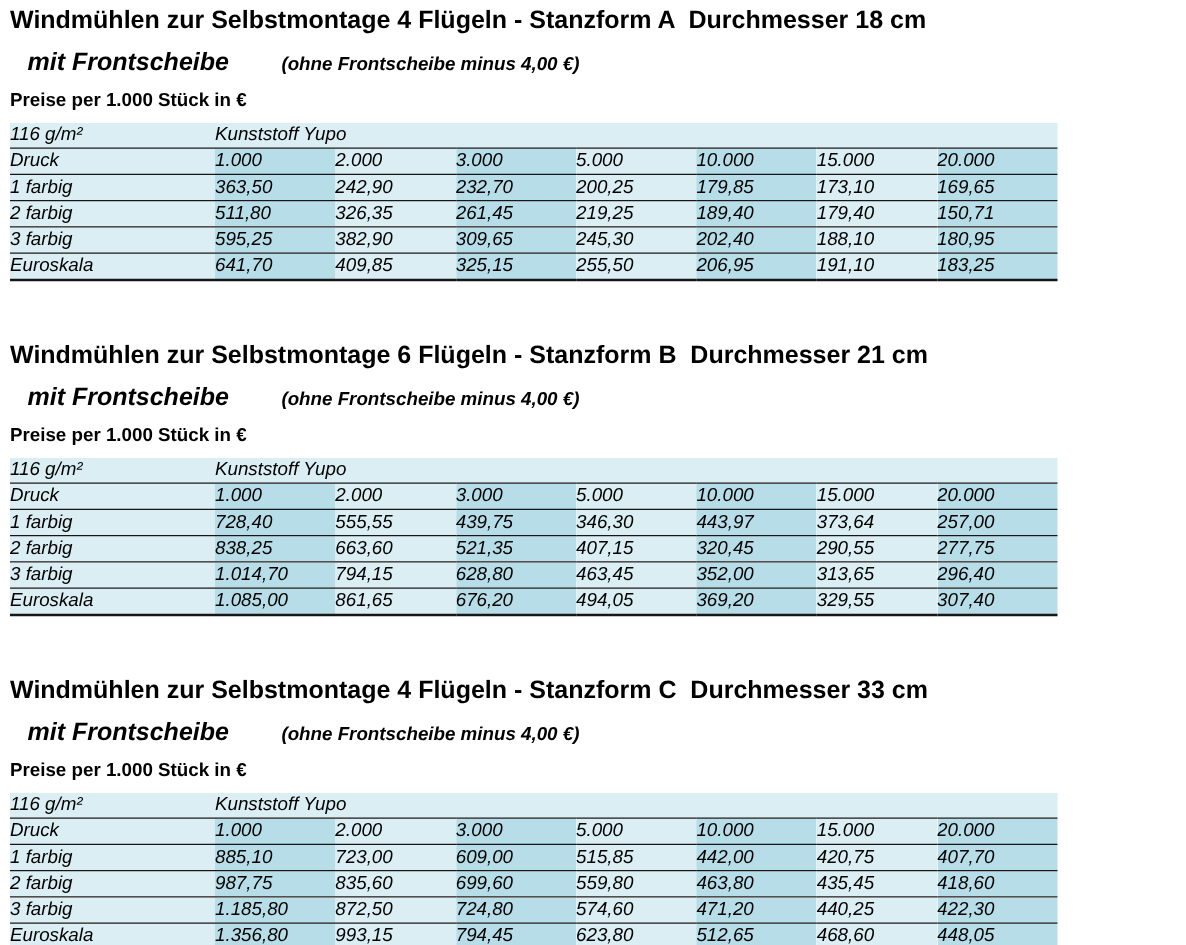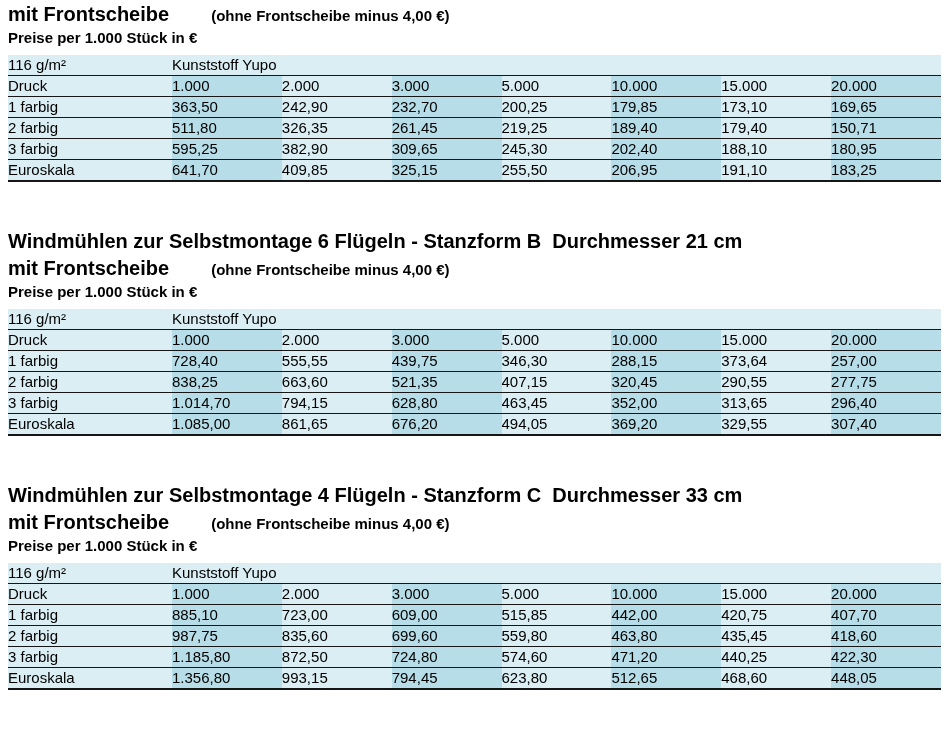--- a/index.html
+++ b/index.html
@@ -18,27 +18,27 @@
     font-family:"Liberation Sans",sans-serif;
     padding:4px 0 0 8px;
     overflow:hidden;
   }
   .price-section{margin:0;}
   .price-section + .price-section{margin-top:47px;}
   .title{
     font-size:20px;font-weight:bold;line-height:24px;
     margin:0 0 5px 0;white-space:pre;color:var(--text-col);
   }
-  .subtitle-line{line-height:20px;margin:0 0 3px 0;white-space:nowrap;}
+  .subtitle-line{line-height:35px;margin:0 0 3px 14px;white-space:nowrap;font-style:italic;}
   .subtitle-bold{font-size:20px;font-weight:bold;}
   .subtitle-note{font-size:15px;font-weight:bold;margin-left:42px;}
   .price-note{font-size:15px;font-weight:bold;line-height:18px;margin:0 0 8px 0;}
   table.price-table{
     border-collapse:collapse;table-layout:fixed;
-    width:933px;font-size:15px;
+    width:838px;font-size:15px;font-style:italic;
   }
   .price-table th,.price-table td{
     height:20.5px;padding:0;margin:0;vertical-align:middle;
     border-bottom:1.5px solid var(--border-col);
     font-weight:normal;text-align:left;line-height:20px;
     overflow:hidden;white-space:nowrap;
   }
   .price-table tbody tr:last-child td{border-bottom:2px solid var(--border-col);}
   .label-cell{padding-left:36px;background:var(--cell-light);}
   .bold{font-weight:bold;}
@@ -46,20 +46,21 @@
   .qty-cell{font-weight:bold;text-align:right;padding-right:7px;}
   .value-cell{padding-left:6px;}
   .dark{background:var(--cell-dark);}
   .light{background:var(--cell-light);}
 </style>
 </head>
 <body>
 
 <div id="sections-root">
   <section class="price-section">
+    <h1 class="title">Windmühlen zur Selbstmontage 4 Flügeln - Stanzform A  Durchmesser 18 cm</h1>
     <div class="subtitle-line">
       <span class="subtitle-bold">mit Frontscheibe</span><span class="subtitle-note">(ohne Frontscheibe minus 4,00 €)</span>
     </div>
     <div class="price-note">Preise per 1.000 Stück in €</div>
     <table class="price-table">
       <colgroup>
         <col style="width:164px">
         <col>
           <col>
           <col>
@@ -162,21 +163,21 @@
             <th class="qty-cell dark">20.000</th>
           </tr>
       </thead>
       <tbody>
           <tr>
             <td class="label-cell">1 farbig</td>
             <td class="value-cell dark">728,40</td>
             <td class="value-cell light">555,55</td>
             <td class="value-cell dark">439,75</td>
             <td class="value-cell light">346,30</td>
-            <td class="value-cell dark">288,15</td>
+            <td class="value-cell dark">443,97</td>
             <td class="value-cell light">373,64</td>
             <td class="value-cell dark">257,00</td>
           </tr>
           <tr>
             <td class="label-cell">2 farbig</td>
             <td class="value-cell dark">838,25</td>
             <td class="value-cell light">663,60</td>
             <td class="value-cell dark">521,35</td>
             <td class="value-cell light">407,15</td>
             <td class="value-cell dark">320,45</td>

